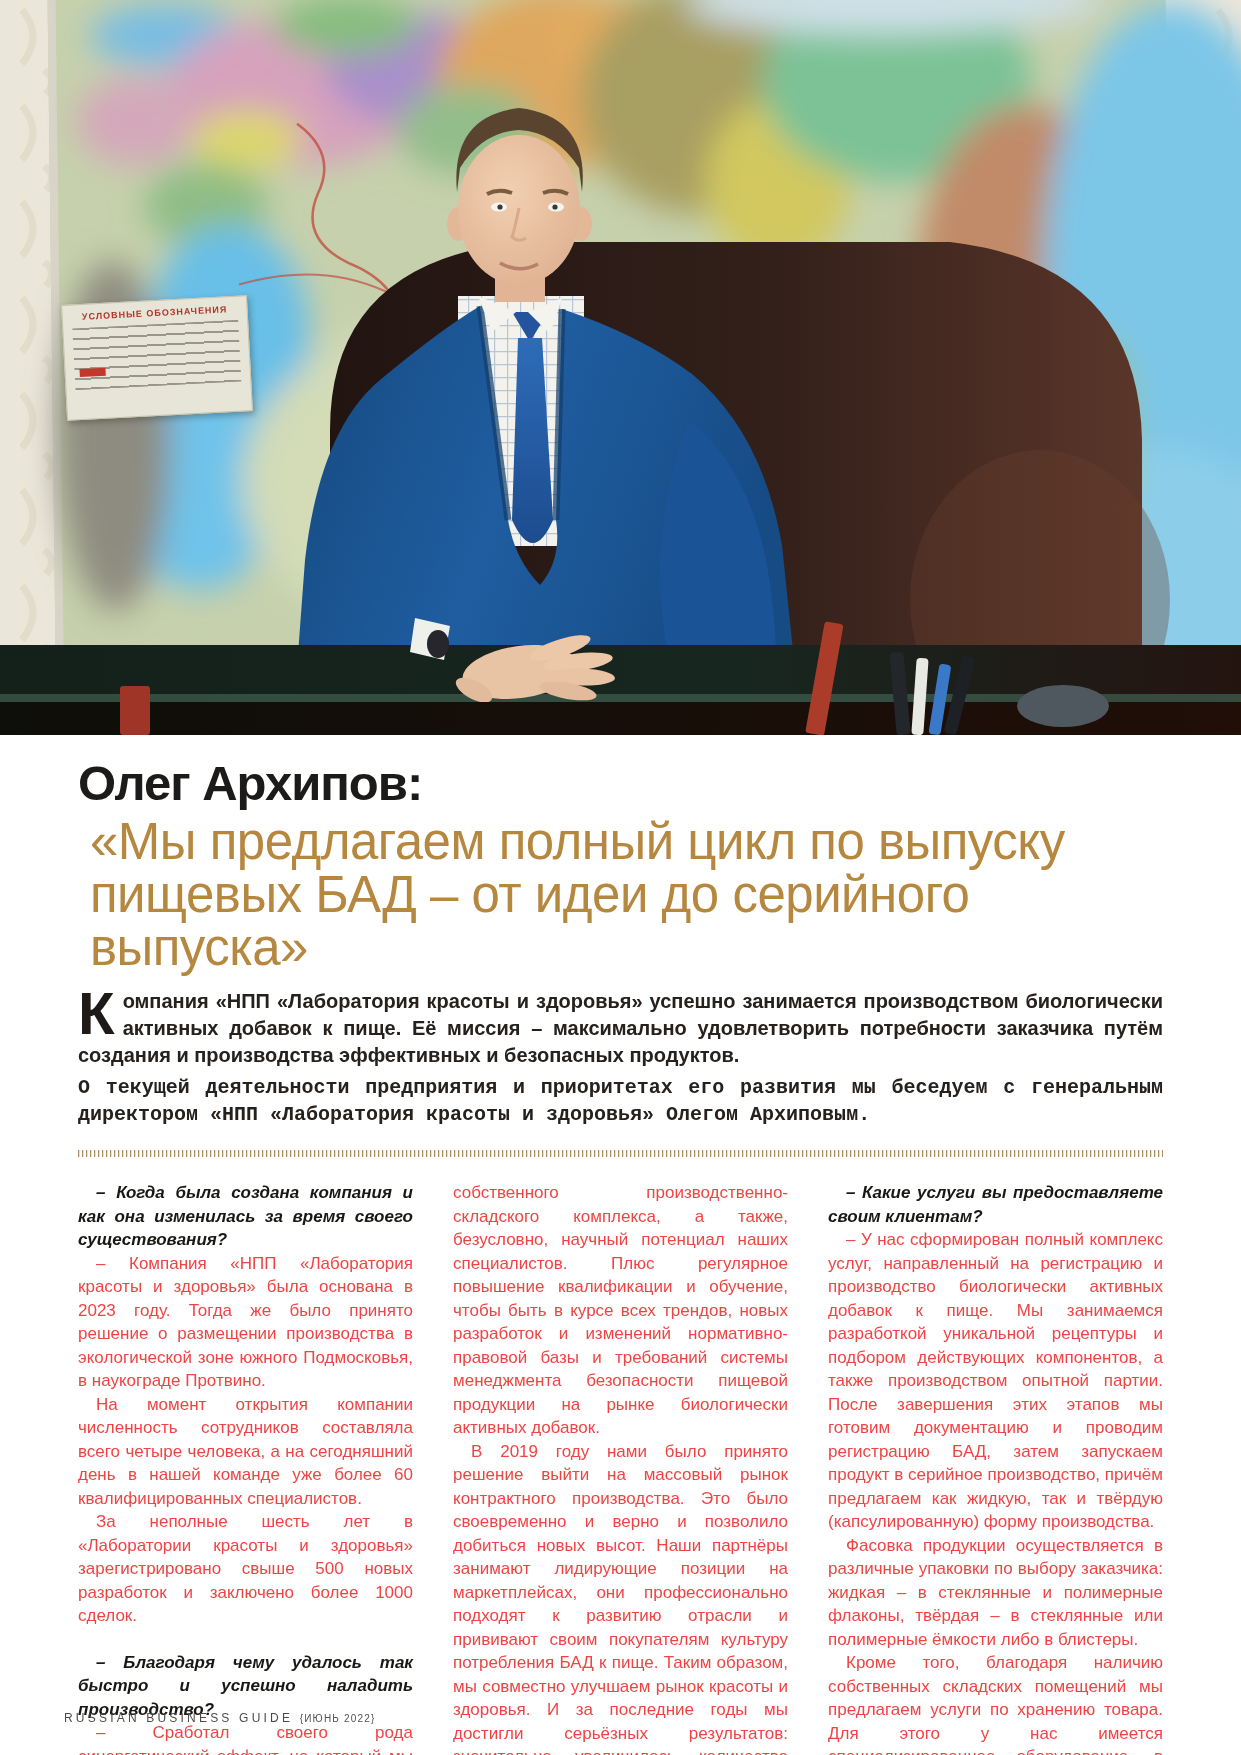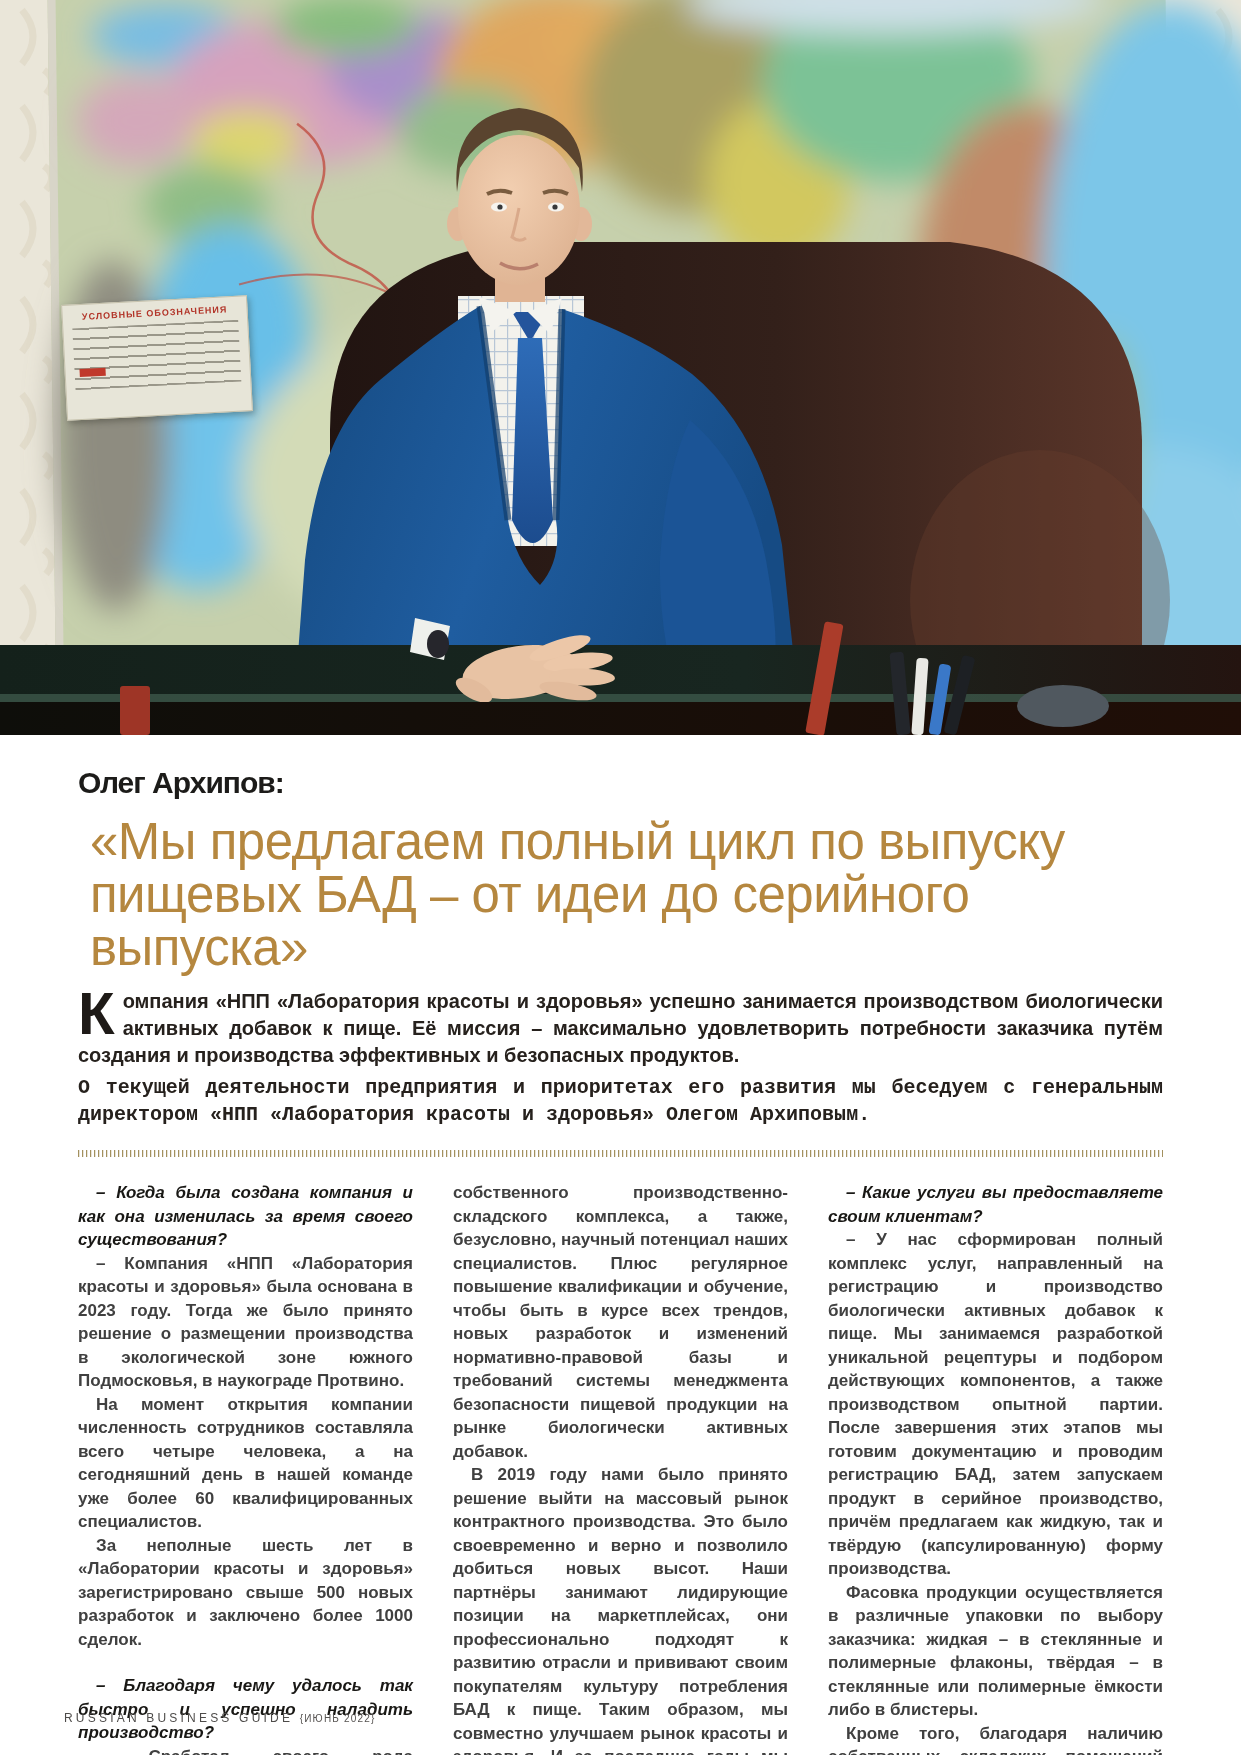--- a/index.html
+++ b/index.html
@@ -13,41 +13,41 @@
       background:#e7e5d8;border:1px solid #c6c2ad;transform:rotate(-3deg);
       box-shadow:2px 3px 6px rgba(40,40,30,.35);padding:7px 9px;box-sizing:border-box;}
   .legend-title{color:#b23428;font-size:9px;font-weight:bold;text-align:center;
       letter-spacing:1px;white-space:nowrap;}
   .legend-lines{margin-top:6px;height:62px;
       background:repeating-linear-gradient(180deg,#9a978a 0 2px,transparent 2px 10px);}
   .legend-swatch{position:absolute;left:14px;top:64px;width:26px;height:8px;background:#c0392b;}
 
   
   .headline{margin:24px 78px 0;}
-  .name{font-size:30px;line-height:48px;font-weight:bold;color:#1c1b19;
+  .name{font-size:49px;line-height:48px;font-weight:bold;color:#1c1b19;
         letter-spacing:-1px;margin:0;}
   .quote{font-size:51px;line-height:53px;font-weight:400;color:#b5873f;
          letter-spacing:-0.5px;margin:8px 12px 0;}
 
   
   .lead{margin:14px 78px 0;color:#26211d;font-weight:bold;font-size:20px;
         line-height:27px;text-align:justify;}
   .lead p{margin:0;}
   .lead p + p{margin-top:5px;font-family:Liberation Mono, monospace;}
   .dropcap{float:left;font-size:60px;line-height:47px;padding:2px 8px 0 0;color:#1e1a17;}
 
   
   .divider{margin:22px 78px 0;height:7px;
      background:repeating-linear-gradient(90deg,#a3905e 0 1px,rgba(163,144,94,.25) 1px 2px,transparent 2px 4px);}
 
   
   .columns{display:flex;gap:40px;margin:24px 78px 0;}
   .col{width:335px;flex:0 0 335px;}
-  .col p{margin:0;font-size:17px;line-height:23.5px;color:#404040;
-         text-align:justify;text-indent:18px;hyphens:auto;font-weight:bold;}
+  .col p{margin:0;font-size:17px;line-height:23.5px;color:#ef4444;
+         text-align:justify;text-indent:18px;hyphens:auto;}
   .col p.q{font-weight:bold;font-style:italic;color:#191815;margin-top:23px;}
   .col p.cont{text-indent:0;}
   .col > p:first-child{margin-top:0;}
 
   
   .footer{position:absolute;left:64px;bottom:30px;font-size:12px;color:#4d4b49;
           letter-spacing:3.2px;white-space:nowrap;}
   .footer .issue{font-size:10px;letter-spacing:1.2px;color:#555250;}
 </style>
 </head>

